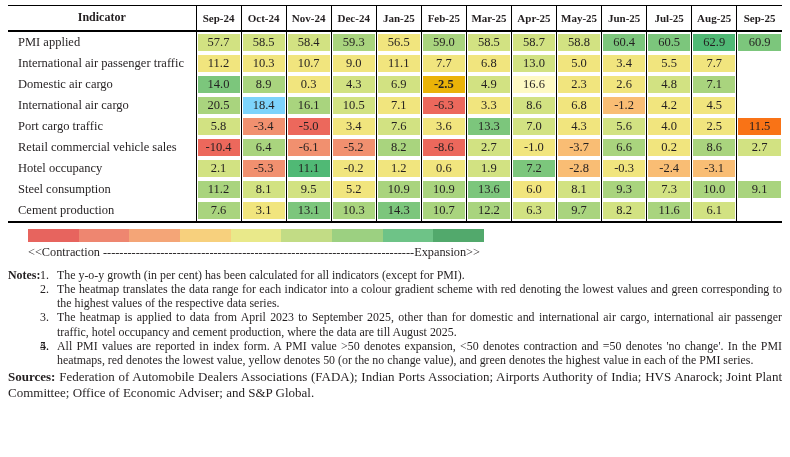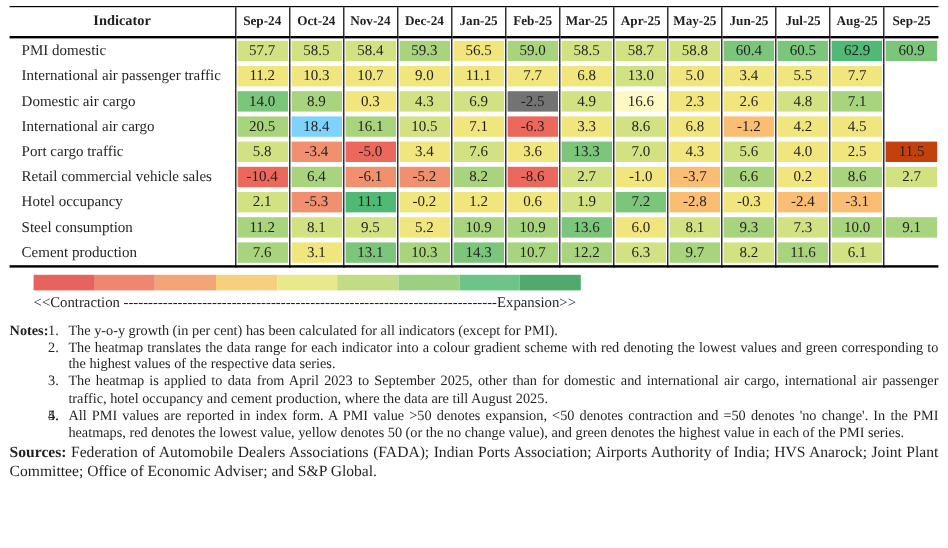--- a/index.html
+++ b/index.html
@@ -78,21 +78,21 @@
           <th>Apr-25</th>
           <th>May-25</th>
           <th>Jun-25</th>
           <th>Jul-25</th>
           <th>Aug-25</th>
           <th>Sep-25</th>
         </tr>
     </thead>
     <tbody>
         <tr>
-          <td class="indicator-cell">PMI domestic</td>
+          <td class="indicator-cell">PMI applied</td>
           <td>
             <div class="cell" style="background: rgb(210, 226, 130);">57.7</div>
           </td>
           <td>
             <div class="cell" style="background: rgb(210, 226, 130);">58.5</div>
           </td>
           <td>
             <div class="cell" style="background: rgb(210, 226, 130);">58.4</div>
           </td>
           <td>
@@ -179,21 +179,21 @@
           <td>
             <div class="cell" style="background: rgb(241, 229, 126);">0.3</div>
           </td>
           <td>
             <div class="cell" style="background: rgb(210, 226, 130);">4.3</div>
           </td>
           <td>
             <div class="cell" style="background: rgb(210, 226, 130);">6.9</div>
           </td>
           <td>
-            <div class="cell" style="background: #737373;">-2.5</div>
+            <div class="cell" style="background: #eab308; font-weight: bold;">-2.5</div>
           </td>
           <td>
             <div class="cell" style="background: rgb(210, 226, 130);">4.9</div>
           </td>
           <td>
             <div class="cell" style="background: #fef9c3;">16.6</div>
           </td>
           <td>
             <div class="cell" style="background: rgb(241, 229, 126);">2.3</div>
           </td>
@@ -284,21 +284,21 @@
           <td>
             <div class="cell" style="background: rgb(210, 226, 130);">5.6</div>
           </td>
           <td>
             <div class="cell" style="background: rgb(241, 229, 126);">4.0</div>
           </td>
           <td>
             <div class="cell" style="background: rgb(241, 229, 126);">2.5</div>
           </td>
           <td>
-            <div class="cell" style="background: #c2410c;">11.5</div>
+            <div class="cell" style="background: #f97316;">11.5</div>
           </td>
         </tr>
         <tr>
           <td class="indicator-cell">Retail commercial vehicle sales</td>
           <td>
             <div class="cell" style="background: rgb(236, 104, 92);">-10.4</div>
           </td>
           <td>
             <div class="cell" style="background: rgb(169, 212, 126);">6.4</div>
           </td>

